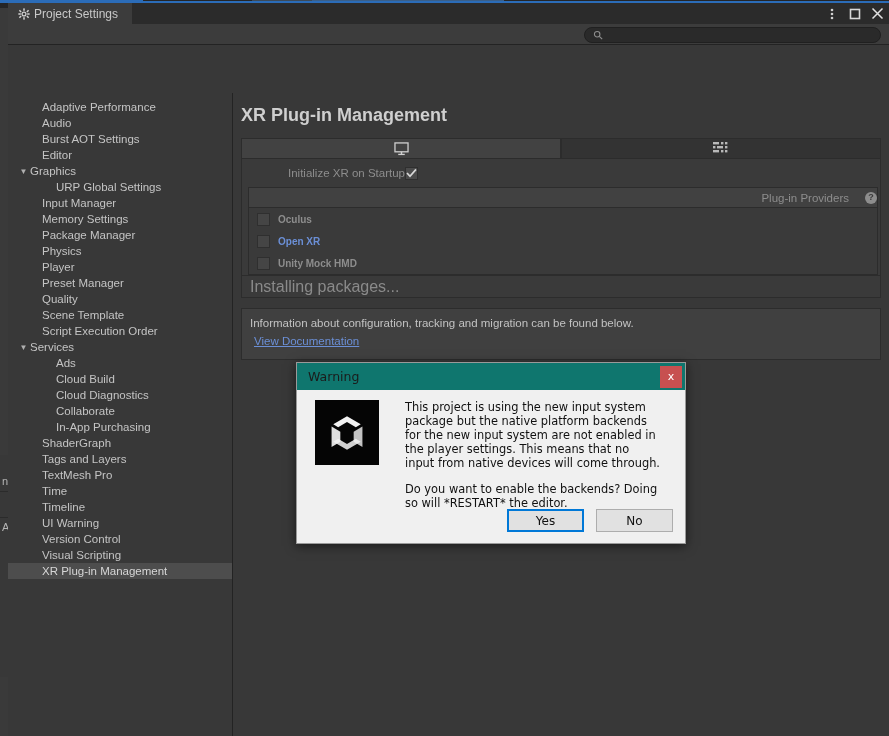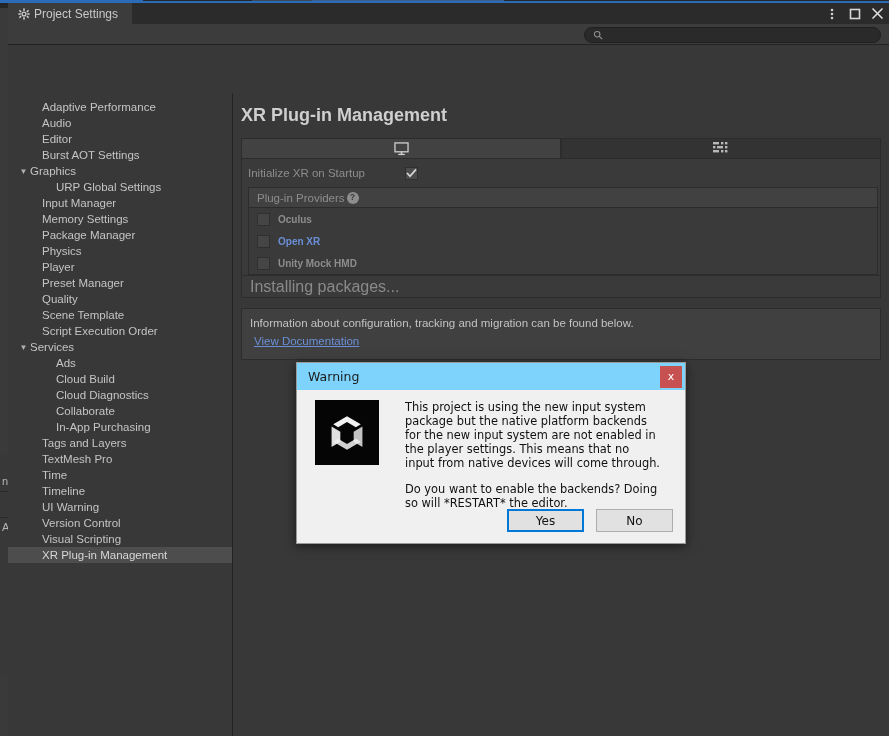--- a/index.html
+++ b/index.html
@@ -112,36 +112,36 @@
   .tab {
     flex: 1; background: #424242; border: 1px solid #2c2c2c;
     display: flex; align-items: center; justify-content: center;
   }
   .tab.inactive { background: #333333; }
   .tab svg { display: block; }
 
   .settings-block { background: #3a3a3a; border: 1px solid #2c2c2c; border-top: 0; }
 
   .row-initxr {
-    height: 28px; display: flex; align-items: center; padding-left: 6px; gap: 0px;
+    height: 28px; display: flex; align-items: center; padding-left: 6px; gap: 0px; text-align: right;
   }
   .row-initxr .lab { color: #8d8d8d; font-size: 11.5px; width: 157px; }
   .chk {
     width: 13px; height: 13px; background: #4b4b4b;
     border: 1px solid #2f2f2f; display: flex; align-items: center; justify-content: center;
   }
   .chk svg { display: block; }
 
   .providers {
     margin: 0 2px 0 6px; border: 1px solid #2c2c2c; background: #3a3a3a;
   }
   .providers-hdr {
     height: 20px; background: #414141; border-bottom: 1px solid #2c2c2c;
-    display: flex; align-items: center; padding-left: 8px; gap: 2px;
-    color: #8d8d8d; font-size: 11.5px;
+    display: flex; align-items: center; padding-left: 8px; gap: 16px;
+    color: #8d8d8d; font-size: 11.5px; justify-content: flex-end;
   }
   .help-icon {
     width: 12px; height: 12px; border-radius: 50%;
     background: #8d8d8d; color: #3a3a3a; font-size: 9px; font-weight: bold;
     display: flex; align-items: center; justify-content: center; line-height: 1;
   }
   .prov-row {
     height: 22px; display: flex; align-items: center; padding-left: 8px; gap: 8px;
   }
   .prov-box {
@@ -169,21 +169,21 @@
   
   #dialog {
     position: absolute; left: 296px; top: 362px;
     width: 390px; height: 182px;
     background: #f0f0f0;
     border: 1px solid #9a9a9a;
     box-shadow: 0 2px 10px rgba(0,0,0,.55);
     font-family: "DejaVu Sans", sans-serif;
   }
   .dlg-title {
-    height: 27px; background: #7dd3fc; display: flex; align-items: center;
+    height: 27px; background: #0f766e; display: flex; align-items: center;
     justify-content: space-between; padding-left: 11px;
   }
   .dlg-title .txt { color: #1b1b1b; font-size: 12.5px; }
   .dlg-close {
     width: 22px; height: 22px; background: #c75050; color: #fff;
     display: flex; align-items: center; justify-content: center;
     font-size: 11px; margin-right: 3px;
   }
   .dlg-body { display: flex; padding: 10px 24px 0 18px; gap: 26px; }
   .dlg-icon { width: 64px; height: 65px; background: #050505; flex: none;
@@ -292,25 +292,25 @@
             <div class="side-item lvl0 noarrow">
               <span class="tw"></span>
               <span class="lbl">Adaptive Performance</span>
             </div>
             <div class="side-item lvl0 noarrow">
               <span class="tw"></span>
               <span class="lbl">Audio</span>
             </div>
             <div class="side-item lvl0 noarrow">
               <span class="tw"></span>
+              <span class="lbl">Burst AOT Settings</span>
+            </div>
+            <div class="side-item lvl0 noarrow">
+              <span class="tw"></span>
               <span class="lbl">Editor</span>
-            </div>
-            <div class="side-item lvl0 noarrow">
-              <span class="tw"></span>
-              <span class="lbl">Burst AOT Settings</span>
             </div>
             <div class="side-item lvl0">
               <span class="tw">▼</span>
               <span class="lbl">Graphics</span>
             </div>
             <div class="side-item lvl1 noarrow">
               <span class="tw"></span>
               <span class="lbl">URP Global Settings</span>
             </div>
             <div class="side-item lvl0 noarrow">
@@ -365,20 +365,24 @@
               <span class="tw"></span>
               <span class="lbl">Cloud Diagnostics</span>
             </div>
             <div class="side-item lvl1 noarrow">
               <span class="tw"></span>
               <span class="lbl">Collaborate</span>
             </div>
             <div class="side-item lvl1 noarrow">
               <span class="tw"></span>
               <span class="lbl">In-App Purchasing</span>
+            </div>
+            <div class="side-item lvl0 noarrow">
+              <span class="tw"></span>
+              <span class="lbl">ShaderGraph</span>
             </div>
             <div class="side-item lvl0 noarrow">
               <span class="tw"></span>
               <span class="lbl">Tags and Layers</span>
             </div>
             <div class="side-item lvl0 noarrow">
               <span class="tw"></span>
               <span class="lbl">TextMesh Pro</span>
             </div>
             <div class="side-item lvl0 noarrow">

